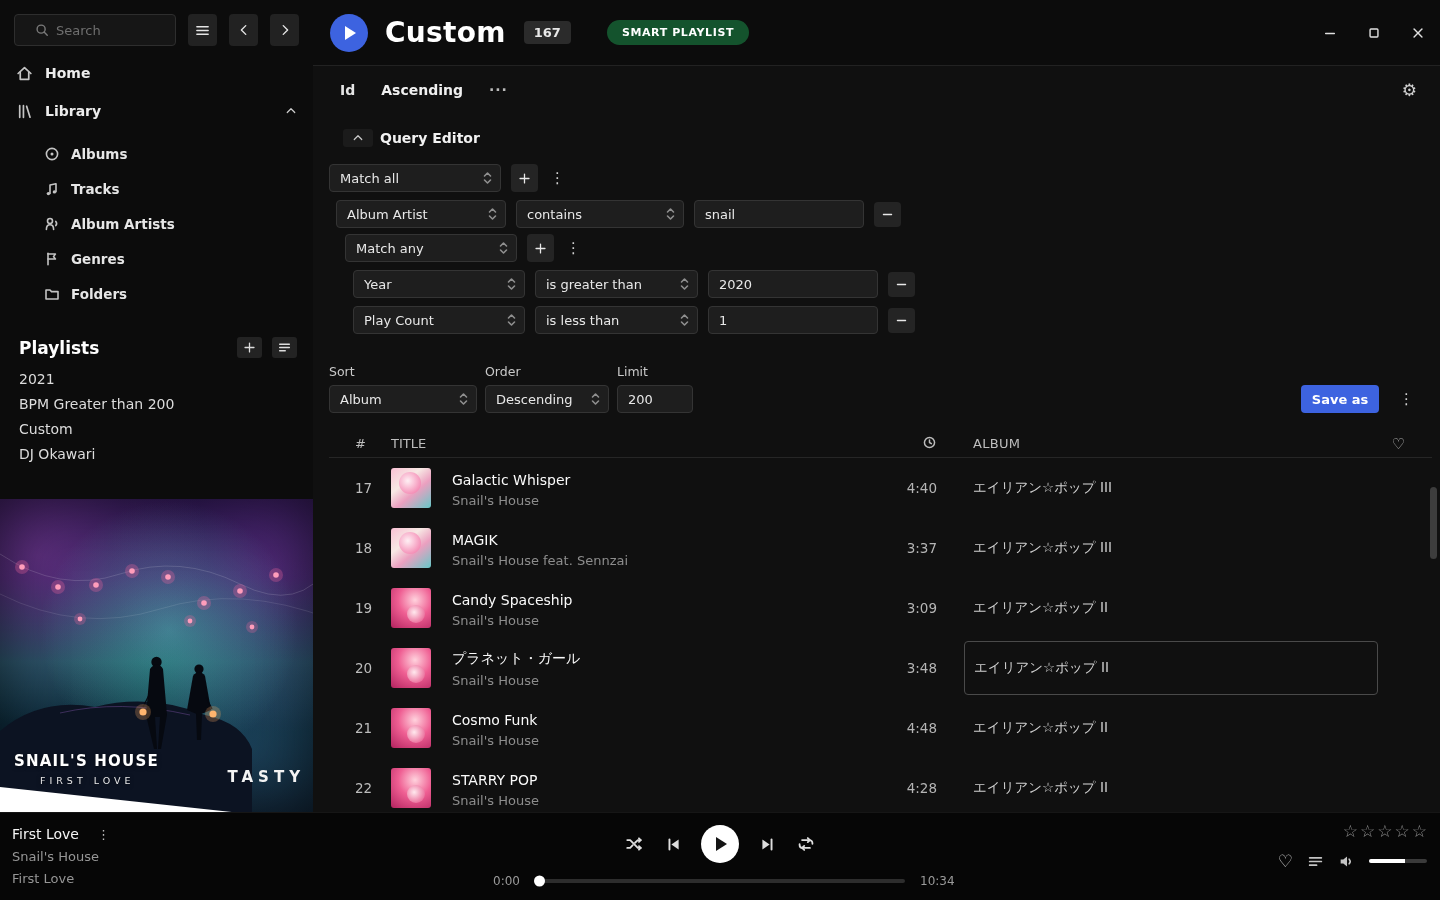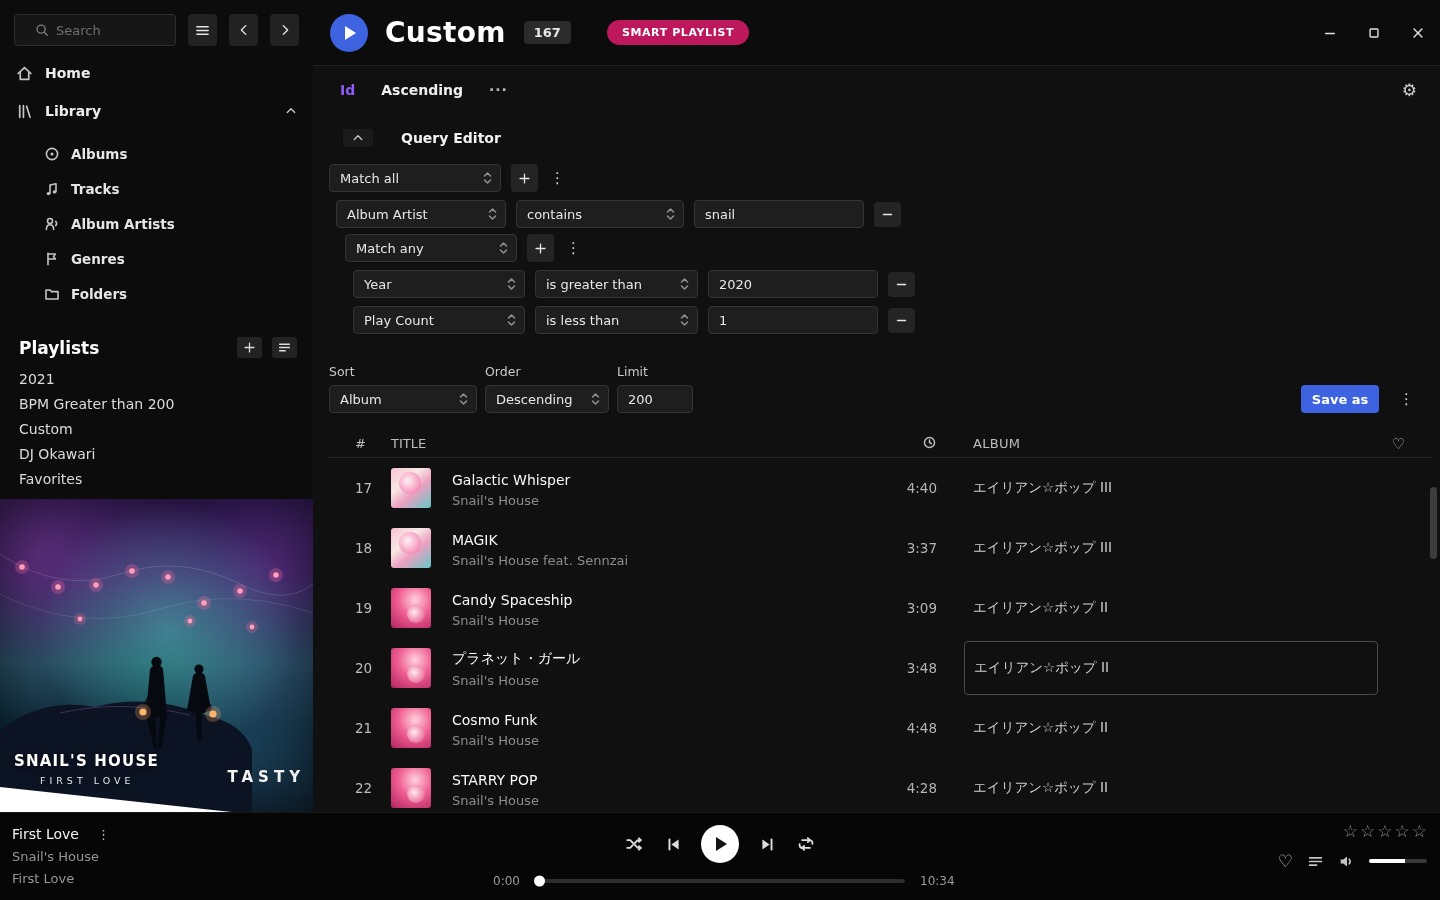--- a/index.html
+++ b/index.html
@@ -55,33 +55,33 @@
   .main { flex:1; background:#101010; position:relative; overflow:hidden; }
   .main-header { height:66px; display:flex; align-items:center; padding-left:17px; background:#0c0c0c;
     border-bottom:1px solid #222; position:relative; }
   .big-play { width:38px; height:38px; border-radius:50%; background:#3d63e0; border:none;
     display:flex; align-items:center; justify-content:center; cursor:pointer; flex-shrink:0; }
   .tri { width:0; height:0; border-top:7px solid transparent; border-bottom:7px solid transparent;
     border-left:11px solid #fff; margin-left:3px; }
   .pl-name { font-size:28px; font-weight:800; color:#fff; margin-left:17px; letter-spacing:.3px; }
   .count-chip { margin-left:18px; background:#2b2b2b; color:#e8e8e8; font-size:13px; font-weight:600;
     padding:4px 10px; border-radius:4px; }
-  .smart-pill { margin-left:36px; background:#be185d; color:#fff; font-size:11px; font-weight:700;
+  .smart-pill { margin-left:36px; background:#14532d; color:#fff; font-size:11px; font-weight:700;
     letter-spacing:.6px; padding:6px 15px; border-radius:13px; }
   .win-controls { position:absolute; right:12px; top:0; height:66px; display:flex; align-items:center; gap:24px; }
   .win-controls button { background:none; border:none; color:#e0e0e0; width:20px; height:20px;
     display:flex; align-items:center; justify-content:center; cursor:pointer; }
 
   .toolbar { height:48px; display:flex; align-items:center; padding-left:27px; position:relative; font-size:14px; }
-  .tb-sort { font-weight:700; color:#8b5cf6; cursor:pointer; }
+  .tb-sort { font-weight:700; color:#e5e5e5; cursor:pointer; }
   .tb-dir { margin-left:26px; font-weight:600; color:#f0f0f0; cursor:pointer; }
   .tb-more { margin-left:26px; color:#bbb; font-weight:700; letter-spacing:1px; cursor:pointer; }
   .tb-gear { position:absolute; right:23px; font-size:17px; color:#d0d0d0; cursor:pointer; }
 
-  .qe-head { display:flex; align-items:center; gap:28px; margin:10px 0 0 30px; height:28px; }
+  .qe-head { display:flex; align-items:center; gap:7px; margin:10px 0 0 30px; height:28px; }
   .qe-collapse { width:30px; height:18px; background:#1b1b1b; border:none; border-radius:3px; color:#ccc;
     display:flex; align-items:center; justify-content:center; cursor:pointer; }
   .qe-title { font-size:14px; font-weight:600; color:#f2f2f2; }
   .qe-row { display:flex; align-items:center; gap:10px; margin-top:8px; }
   .qe-row.root { margin-left:16px; margin-top:12px; }
   .qe-row.r1 { margin-left:23px; }
   .qe-row.grp { margin-left:32px; margin-top:6px; }
   .qe-row.nested { margin-left:40px; }
 
   .select { height:28px; background:#1e1e1e; border:1px solid #343434; border-radius:4px;
@@ -282,21 +282,20 @@
             <line x1="2" y1="8" x2="14" y2="8"></line>
             <line x1="2" y1="12" x2="9" y2="12"></line>
           </svg>
       </button>
     </div>
     <div class="pl-list">
       <div class="pl-item">2021</div>
       <div class="pl-item">BPM Greater than 200</div>
       <div class="pl-item">Custom</div>
       <div class="pl-item">DJ Okawari</div>
-      <div class="pl-item">Favorites</div>
     </div>
 
     <div class="cover">
       <svg width="313" height="313" viewBox="0 0 313 313" style="position:absolute;inset:0;">
         <path d="M0 55 Q60 95 120 75 T240 85 T330 65" stroke="rgba(255,255,255,.14)" fill="none"></path>
         <path d="M0 95 Q80 135 160 110 T330 120" stroke="rgba(255,255,255,.10)" fill="none"></path>
         <g>
           <circle cx="22" cy="68" r="7" fill="rgba(255,105,160,.28)"></circle>
             <circle cx="22" cy="68" r="2.8" fill="#ff9dbb"></circle>
           <circle cx="58" cy="88" r="7" fill="rgba(255,105,160,.28)"></circle>

